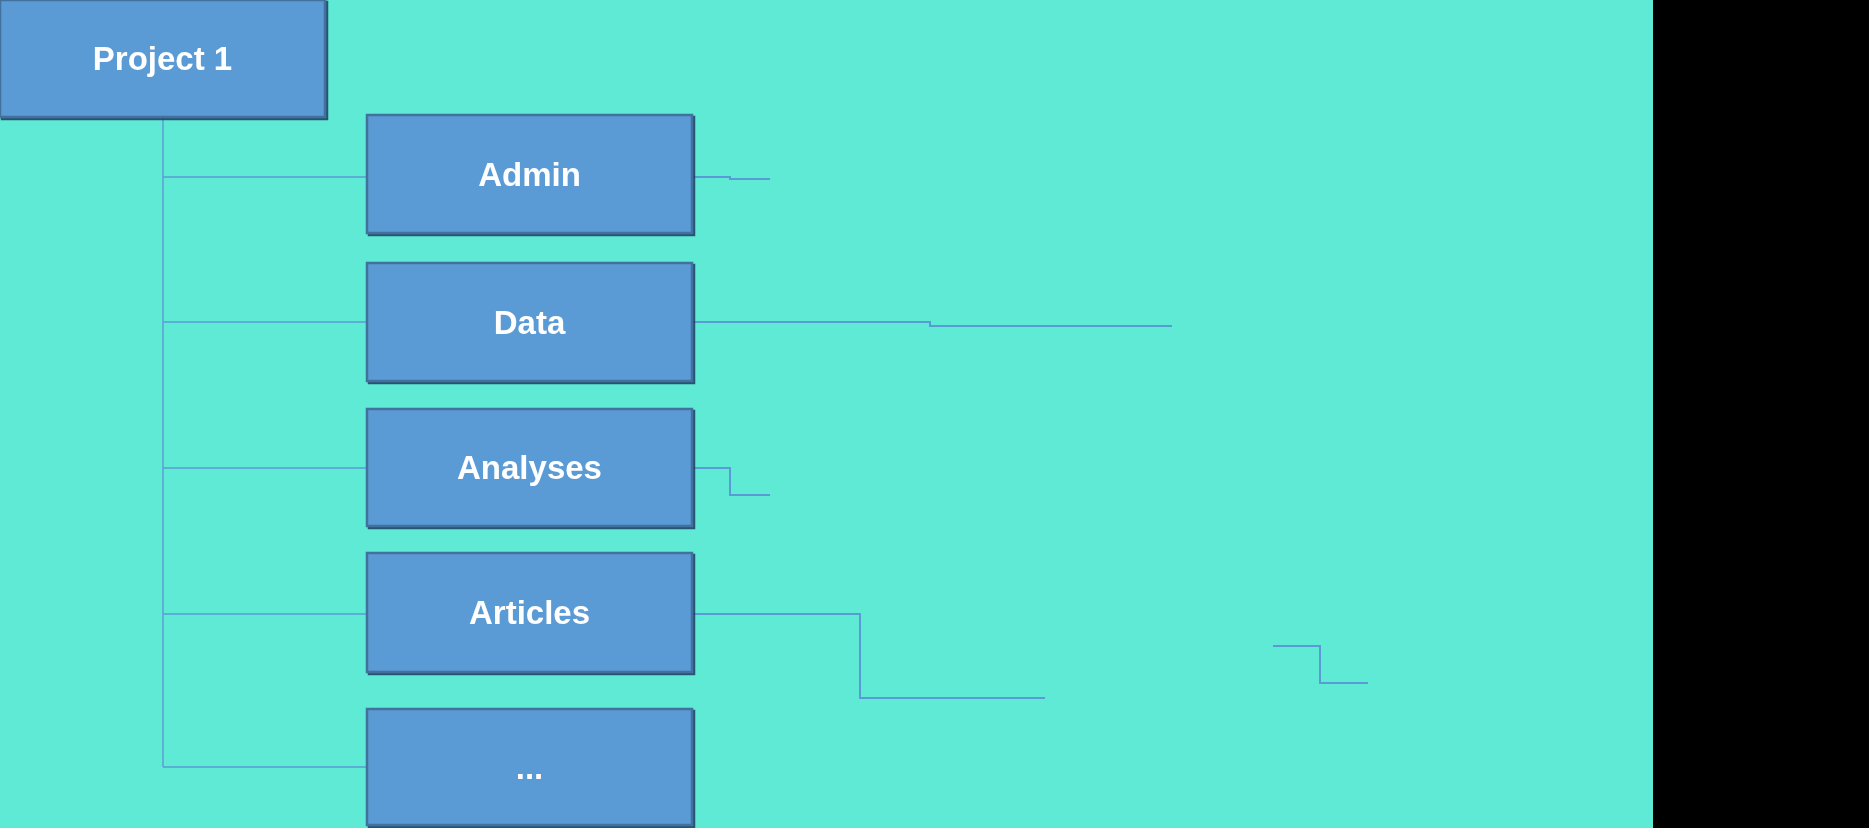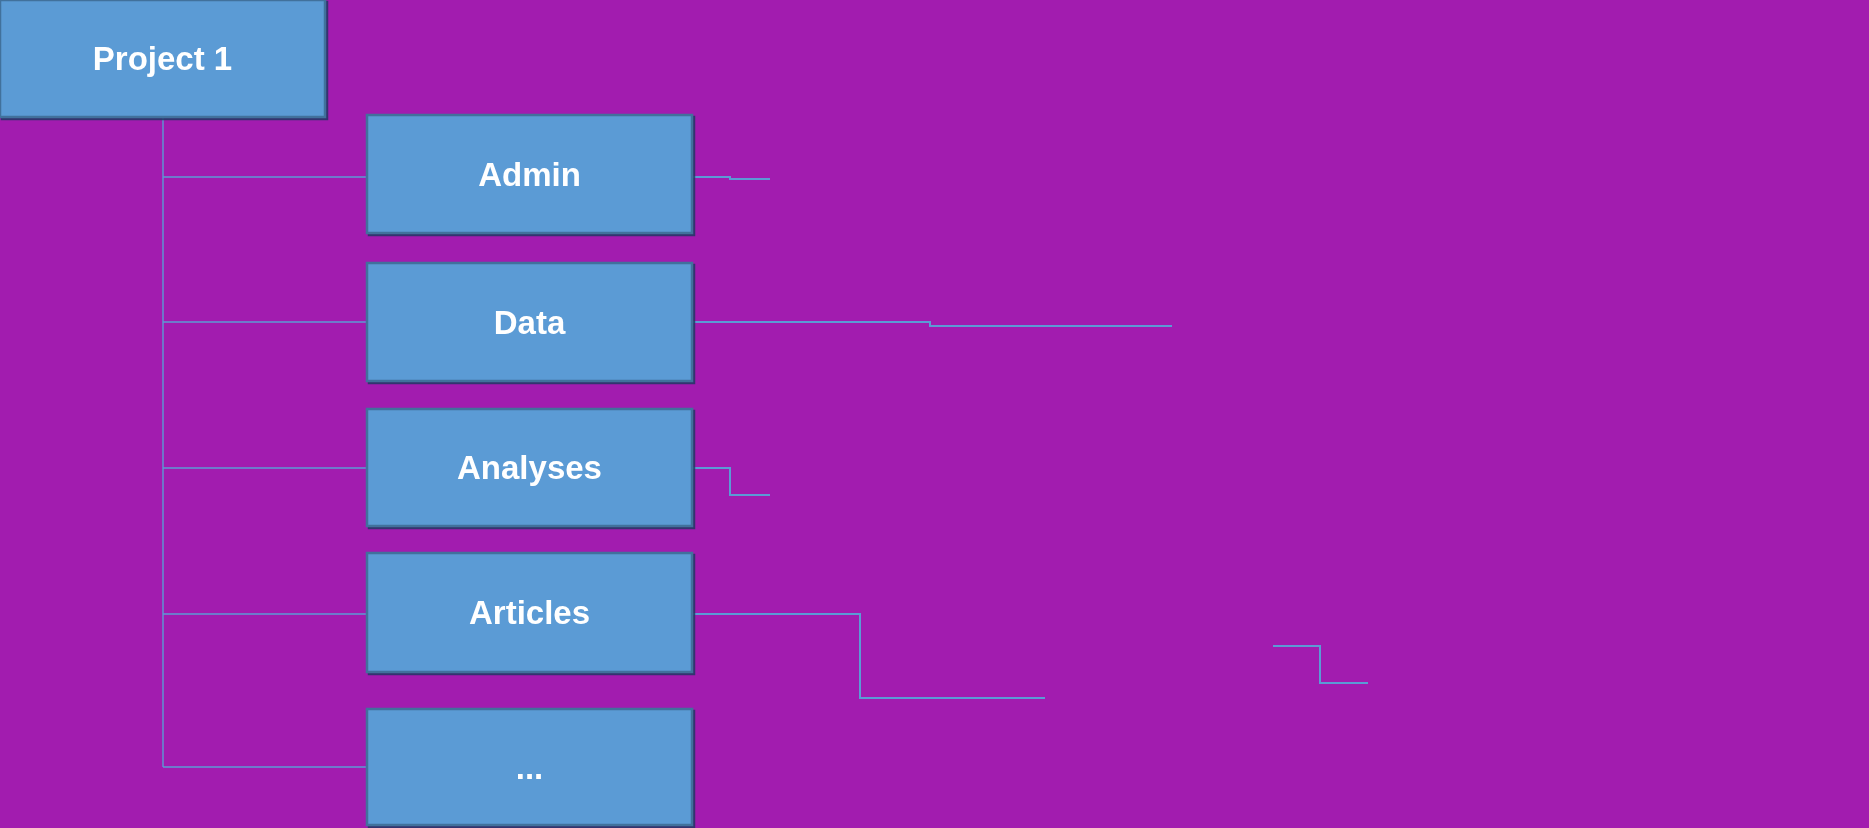--- a/index.html
+++ b/index.html
@@ -6,23 +6,23 @@
     margin: 0;
     padding: 0;
     background: #000000;
     width: 1869px;
     height: 828px;
     overflow: hidden;
     font-family: "Liberation Sans", sans-serif;
   }
   .stage {
     position: relative;
-    width: 1869px;
+    width: 1653px;
     height: 828px;
-    background: #a21caf;
+    background: #5eead4;
     text-decoration: underline;
   }
   svg { display: block; }
   .node-rect {
     filter: drop-shadow(2px 2px 0 rgba(32,56,100,0.85));
   }
   .node-label {
     font-family: "Liberation Sans", sans-serif;
     font-weight: 700;
     font-size: 33px;

